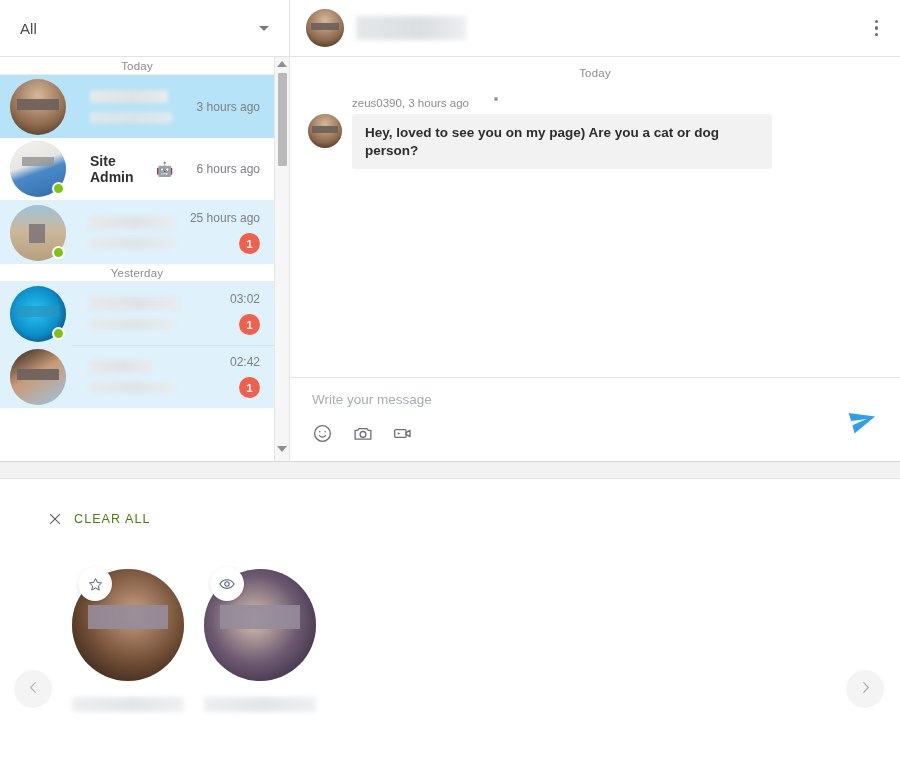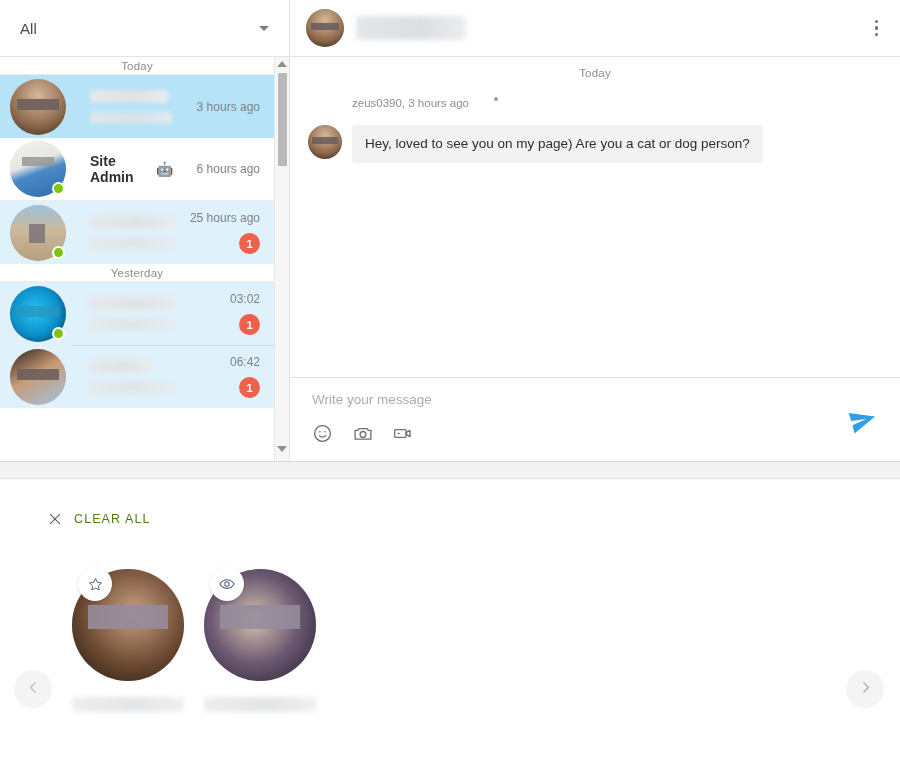--- a/index.html
+++ b/index.html
@@ -170,30 +170,30 @@
 
   .chat-body {
     flex: 1; padding: 10px 0 0 0; position: relative; overflow: hidden;
   }
   .chat-day {
     text-align: center; font-size: 11.5px; color: #8d8d8d;
     margin-bottom: 18px; letter-spacing: .2px;
   }
   .msg-group { padding: 0 20px 0 18px; }
   .msg-meta {
-    font-size: 11.5px; color: #8d8d8d; margin-left: 44px; margin-bottom: 16px;
+    font-size: 11.5px; color: #8d8d8d; margin-left: 44px; margin-bottom: 5px;
     display: flex; align-items: flex-start; gap: 25px;
   }
   .msg-meta .dot { width: 4px; height: 4px; border-radius: 50%; background: #9b9b9b; }
   .msg-line { display: flex; align-items: flex-start; gap: 10px; }
   .msg-line .avatar { width: 34px; height: 34px; flex: 0 0 34px; }
   .bubble {
     background: #f2f2f2; border-radius: 3px;
     padding: 10px 13px; font-size: 13.5px; color: #2d2d2d;
-    max-width: 420px; line-height: 1.3;
+    max-width: 420px; line-height: 1.3; font-weight: bold;
   }
 
   .composer {
     flex: 0 0 84px; border-top: 1px solid #e3e3e3;
     padding: 14px 20px 10px 22px; position: relative;
   }
   .composer .ph { font-size: 13.5px; color: #a8adb3; }
   .composer .tools { display: flex; gap: 18px; margin-top: 16px; }
   .tool-ic { width: 22px; height: 20px; color: #6c7076; }
   .send-btn {
@@ -356,21 +356,21 @@
               <div class="skin" style="background:linear-gradient(150deg,#2b2018 0%,#c89b78 45%,#9fc4e0 100%)"></div>
               <div class="bar"></div>
             </div>
 
           </div>
           <div class="conv-mid">
             <div class="blur-line" style="width:62px"></div>
             <div class="blur-line l2" style="width:84px"></div>
           </div>
           <div class="conv-right">
-            <span class="conv-time">06:42</span>
+            <span class="conv-time">02:42</span>
             <span class="unread-badge">1</span>
           </div>
         </div>
 
       </div>
 
       <div class="vscroll">
         <span class="arw up"></span>
         <span class="thumb"></span>
         <span class="arw dn"></span>

